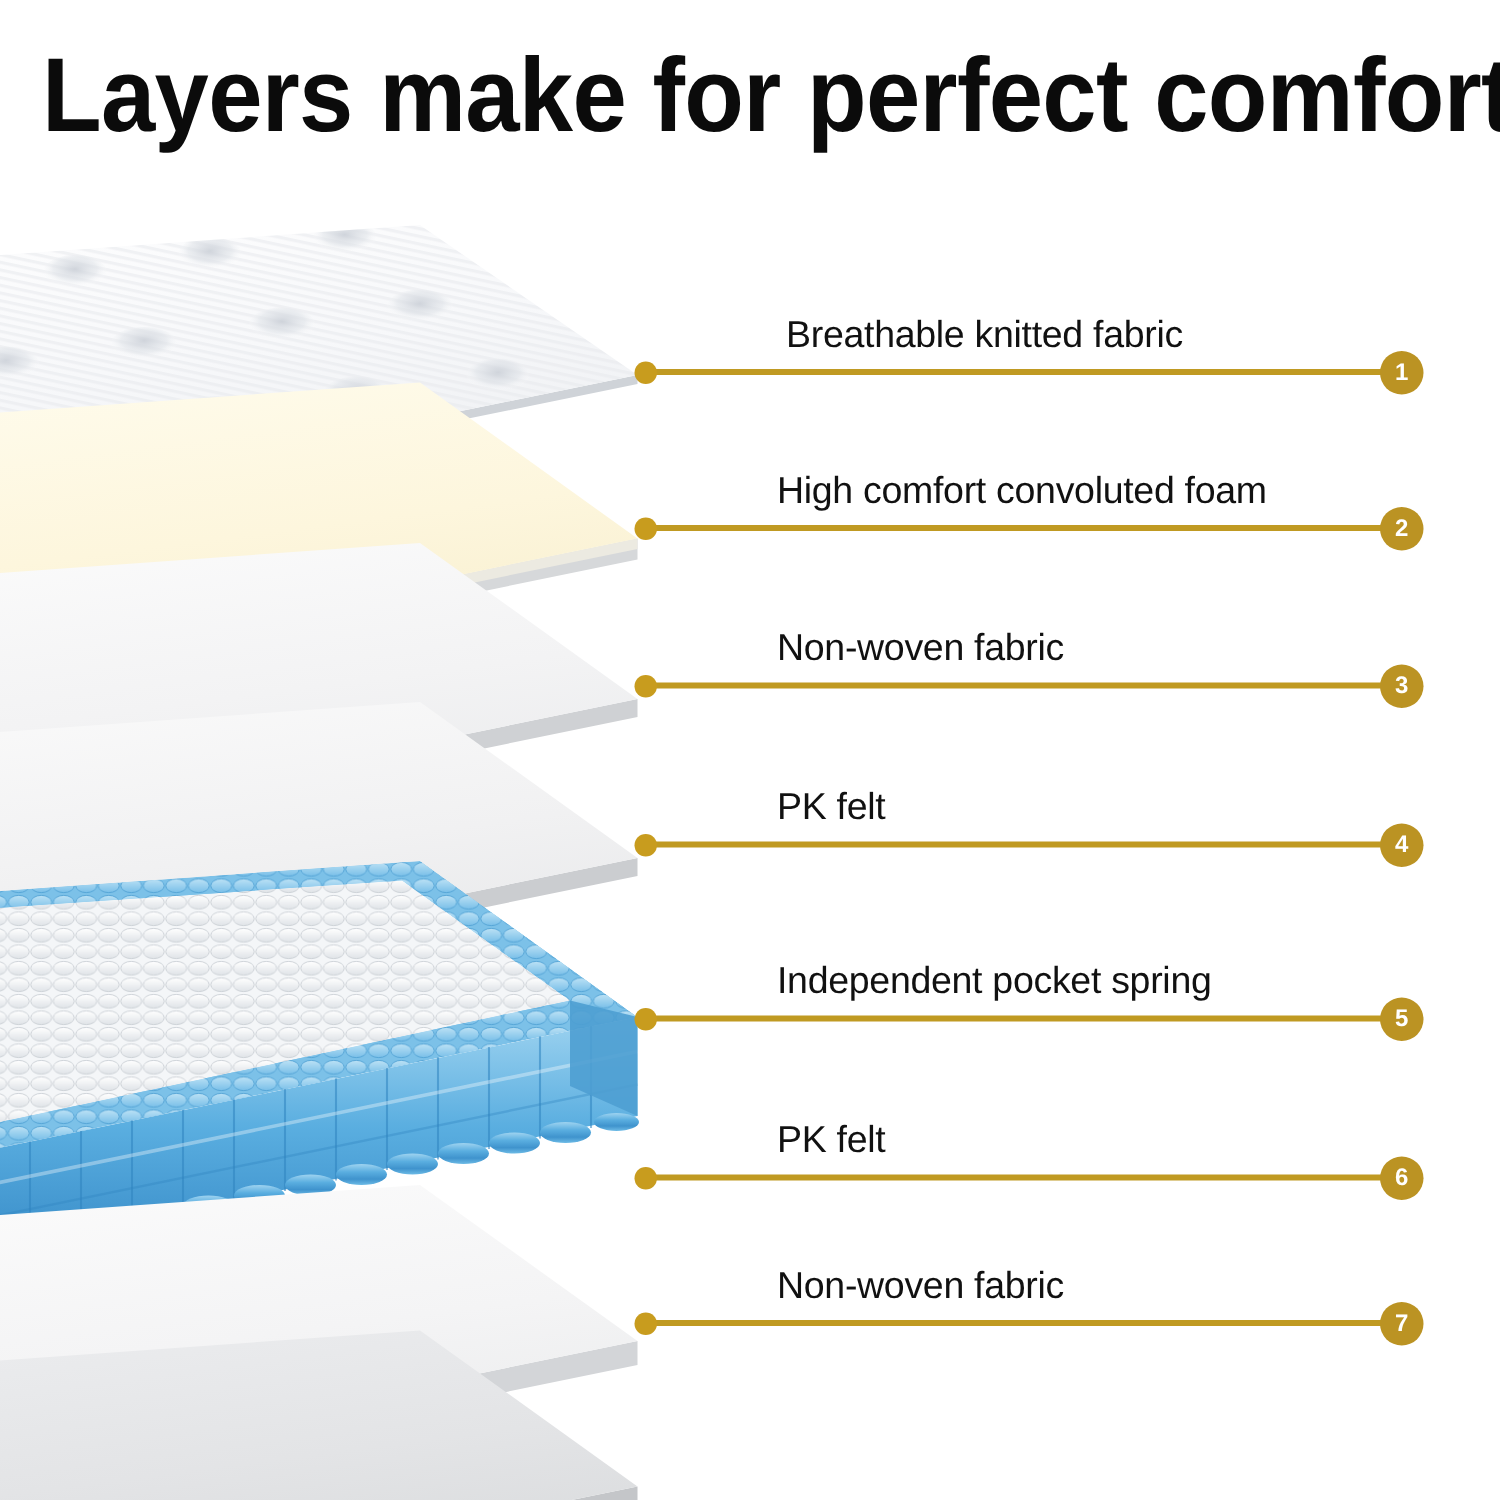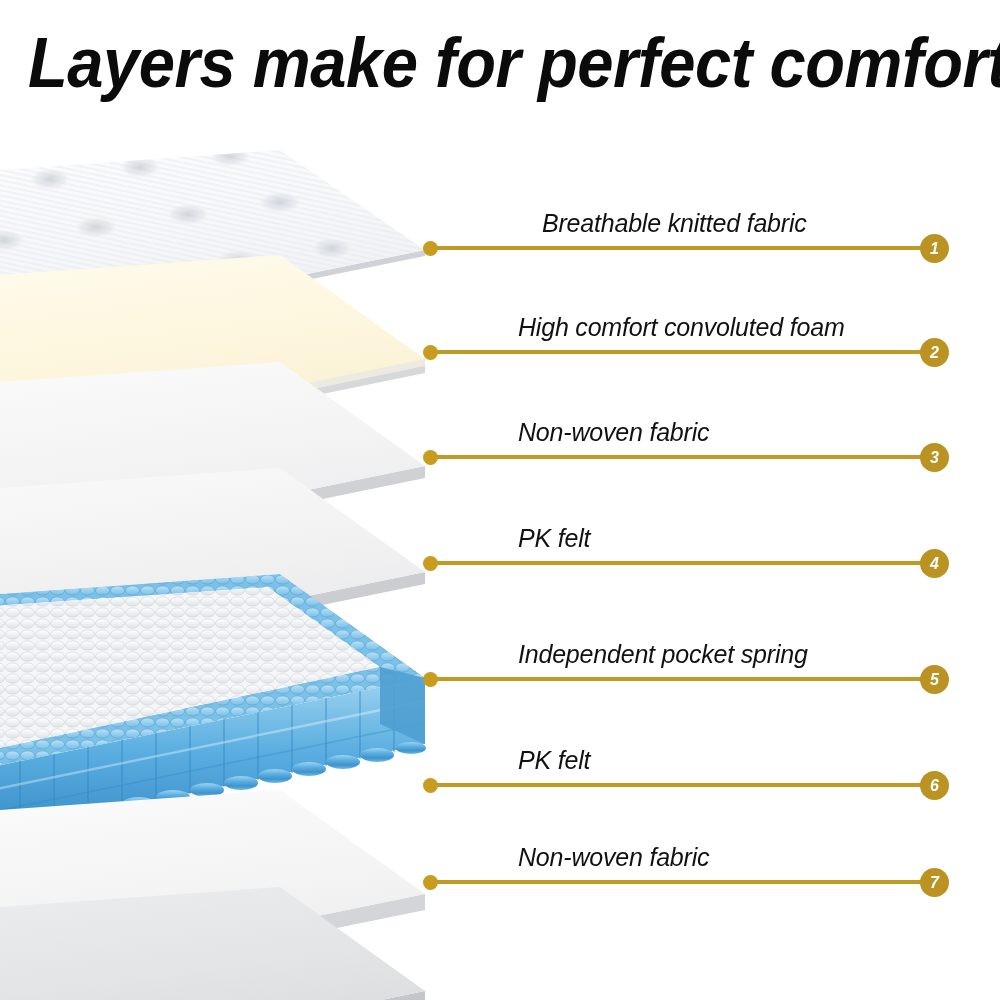--- a/index.html
+++ b/index.html
@@ -3,21 +3,21 @@
 <meta charset="utf-8">
 <style>
   html,body{margin:0;padding:0;}
   body{
     width:1000px;height:1000px;
     background:#ffffff;
     font-family:"Liberation Sans", sans-serif;
     overflow:hidden;
     position:relative;
   }
-  #stage{position:absolute;inset:0;font-style:italic;}
+  #stage{position:absolute;inset:0;}
 
   
   .title{
     position:absolute;
     left:28px; top:24px;
     width:950px;
     font-size:70px;
     line-height:78px;
     font-weight:700;
     color:#0b0b0b;
@@ -296,21 +296,21 @@
             <stop offset="100%" stop-color="#d6d8da"></stop>
           </linearGradient>
         </defs>
         <polygon points="0,54 96,245 705,120 705,104 96,229 0,40" fill="#c4c6c9"></polygon>
         <polygon points="0,40 560,0 705,104 96,229" fill="url(#sheet7)"></polygon>
       </svg>
     </div>
   </div>
 
   <div class="callout" style="top:248px;">
-    <span class="callout-label" style="left:542px;">Breathable knitted fabric</span>
+    <span class="callout-label" style="left:524px;">Breathable knitted fabric</span>
     <span class="lead-line" style="left:430px;width:492px;"></span>
     <span class="lead-dot" style="left:423px;"></span>
     <span class="badge" style="left:920px;">1</span>
   </div>
 
   <div class="callout" style="top:352px;">
     <span class="callout-label" style="left:518px;">High comfort convoluted foam</span>
     <span class="lead-line" style="left:430px;width:492px;"></span>
     <span class="lead-dot" style="left:423px;"></span>
     <span class="badge" style="left:920px;">2</span>

